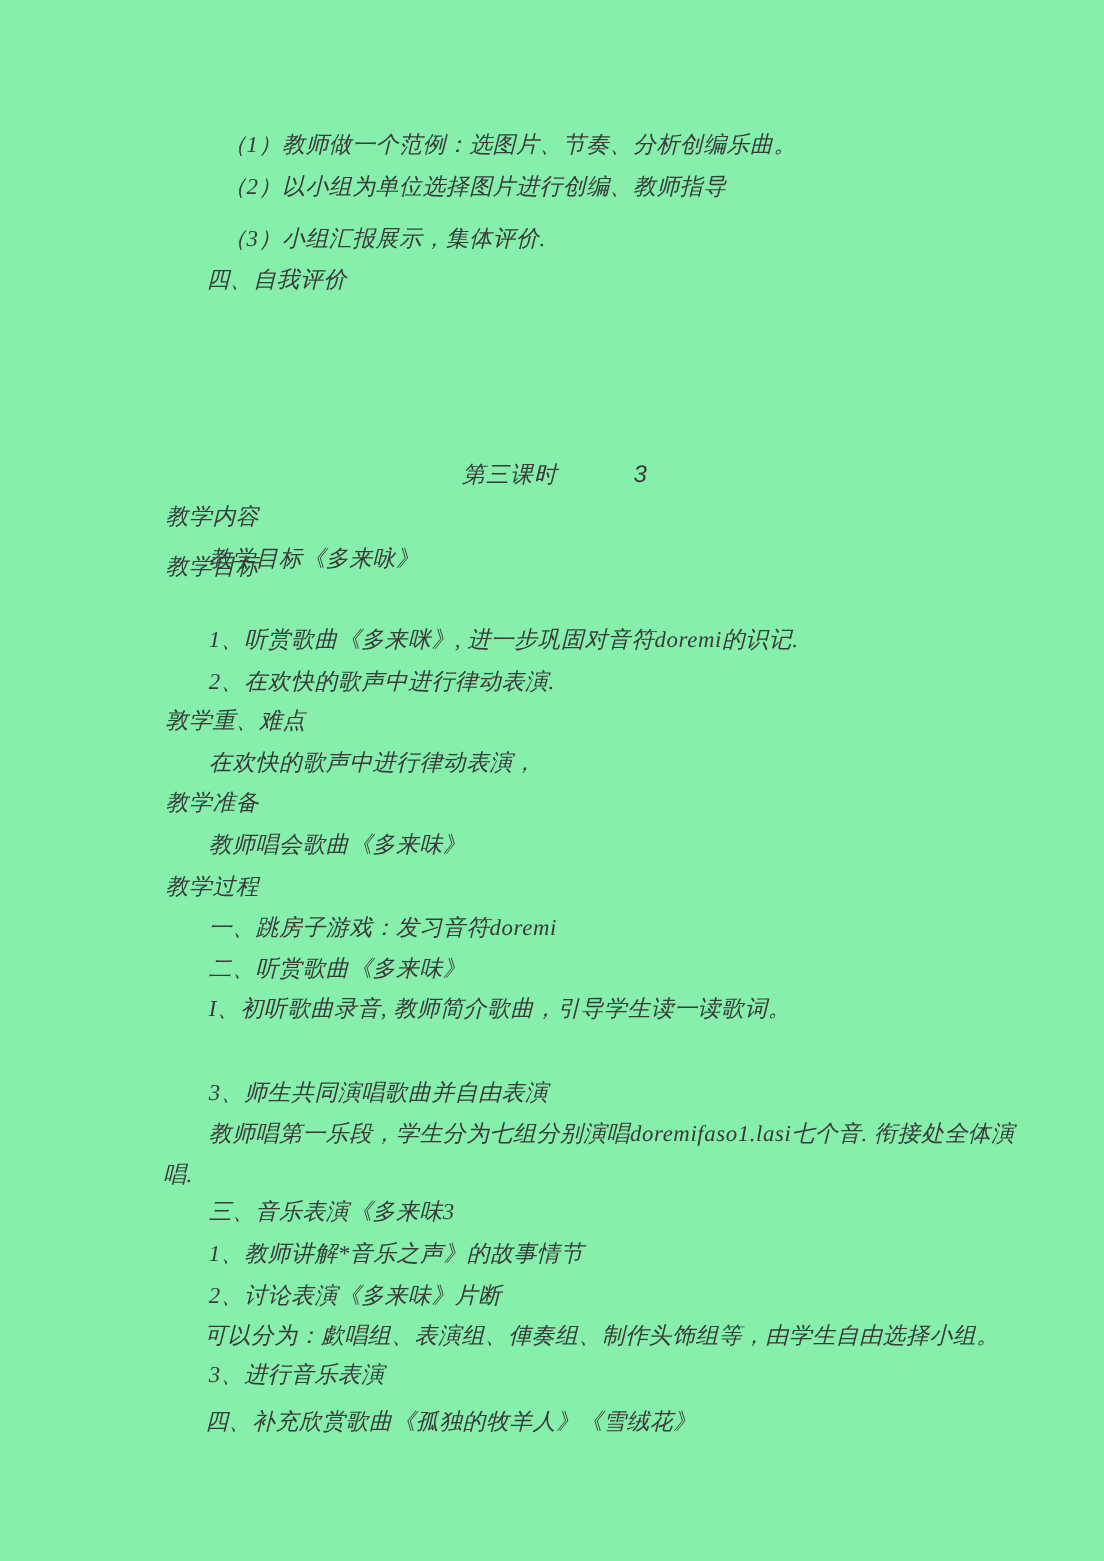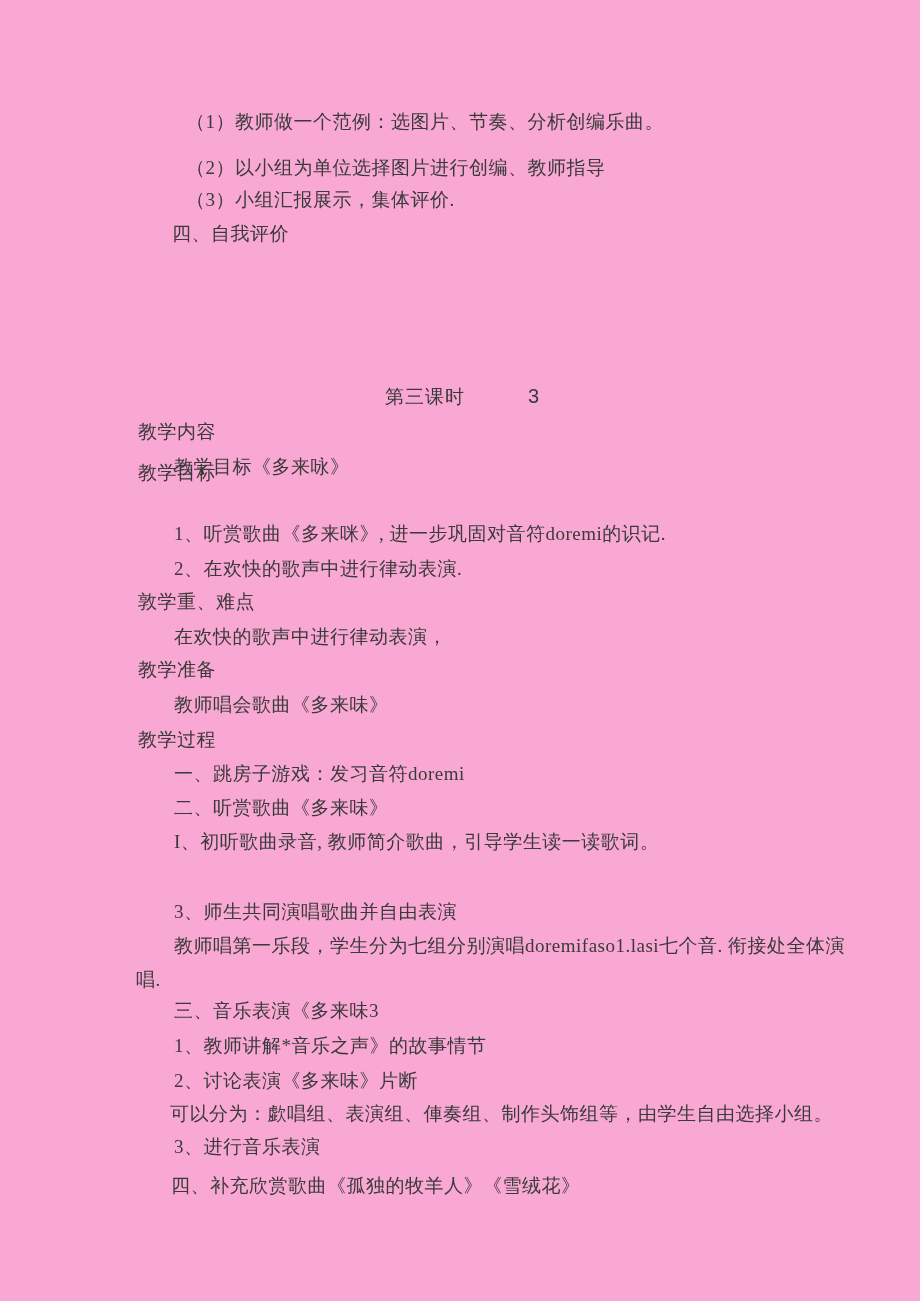--- a/index.html
+++ b/index.html
@@ -27,23 +27,23 @@
     letter-spacing: 1px;
   }
   .line.page-number {
     font-family: "Liberation Sans", "DejaVu Sans", sans-serif;
     font-size: 20px;
   }
 </style>
 </head>
 <body>
 
-<div class="page" id="doc-page" style="background: #f9a8d4;">
+<div class="page" id="doc-page" style="background: #86efac; font-style: italic;">
     <div class="line " style="left: 186px; top: 108px; color: rgb(58, 58, 58);">（1）教师做一个范例：选图片、节奏、分析创编乐曲。</div>
-    <div class="line " style="left: 186px; top: 154px; color: rgb(58, 58, 58); text-align: center;">（2）以小组为单位选择图片进行创编、教师指导</div>
+    <div class="line " style="left: 186px; top: 143px; color: rgb(58, 58, 58); text-align: center;">（2）以小组为单位选择图片进行创编、教师指导</div>
     <div class="line " style="left: 186px; top: 186px; color: rgb(58, 58, 58); text-align: center;">（3）小组汇报展示，集体评价.</div>
     <div class="line " style="left: 172px; top: 220px; color: rgb(58, 58, 58);">四、自我评价</div>
     <div class="line center-title" style="left: 385px; top: 383px; color: rgb(58, 58, 58);">第三课时</div>
     <div class="line page-number" style="left: 528px; top: 383px; color: rgb(58, 58, 58);">3</div>
     <div class="line " style="left: 138px; top: 418px; color: rgb(58, 58, 58);">教学内容</div>
     <div class="line " style="left: 174px; top: 453px; color: rgb(58, 58, 58);">教学目标《多来咏》</div>
     <div class="line " style="left: 138px; top: 459px; color: rgb(58, 58, 58);">教学目标</div>
     <div class="line " style="left: 174px; top: 520px; color: rgb(58, 58, 58);">1、听赏歌曲《多来咪》, 进一步巩固对音符doremi的识记.</div>
     <div class="line " style="left: 174px; top: 555px; color: rgb(58, 58, 58);">2、在欢快的歌声中进行律动表演.</div>
     <div class="line " style="left: 138px; top: 588px; color: rgb(58, 58, 58);">敦学重、难点</div>

